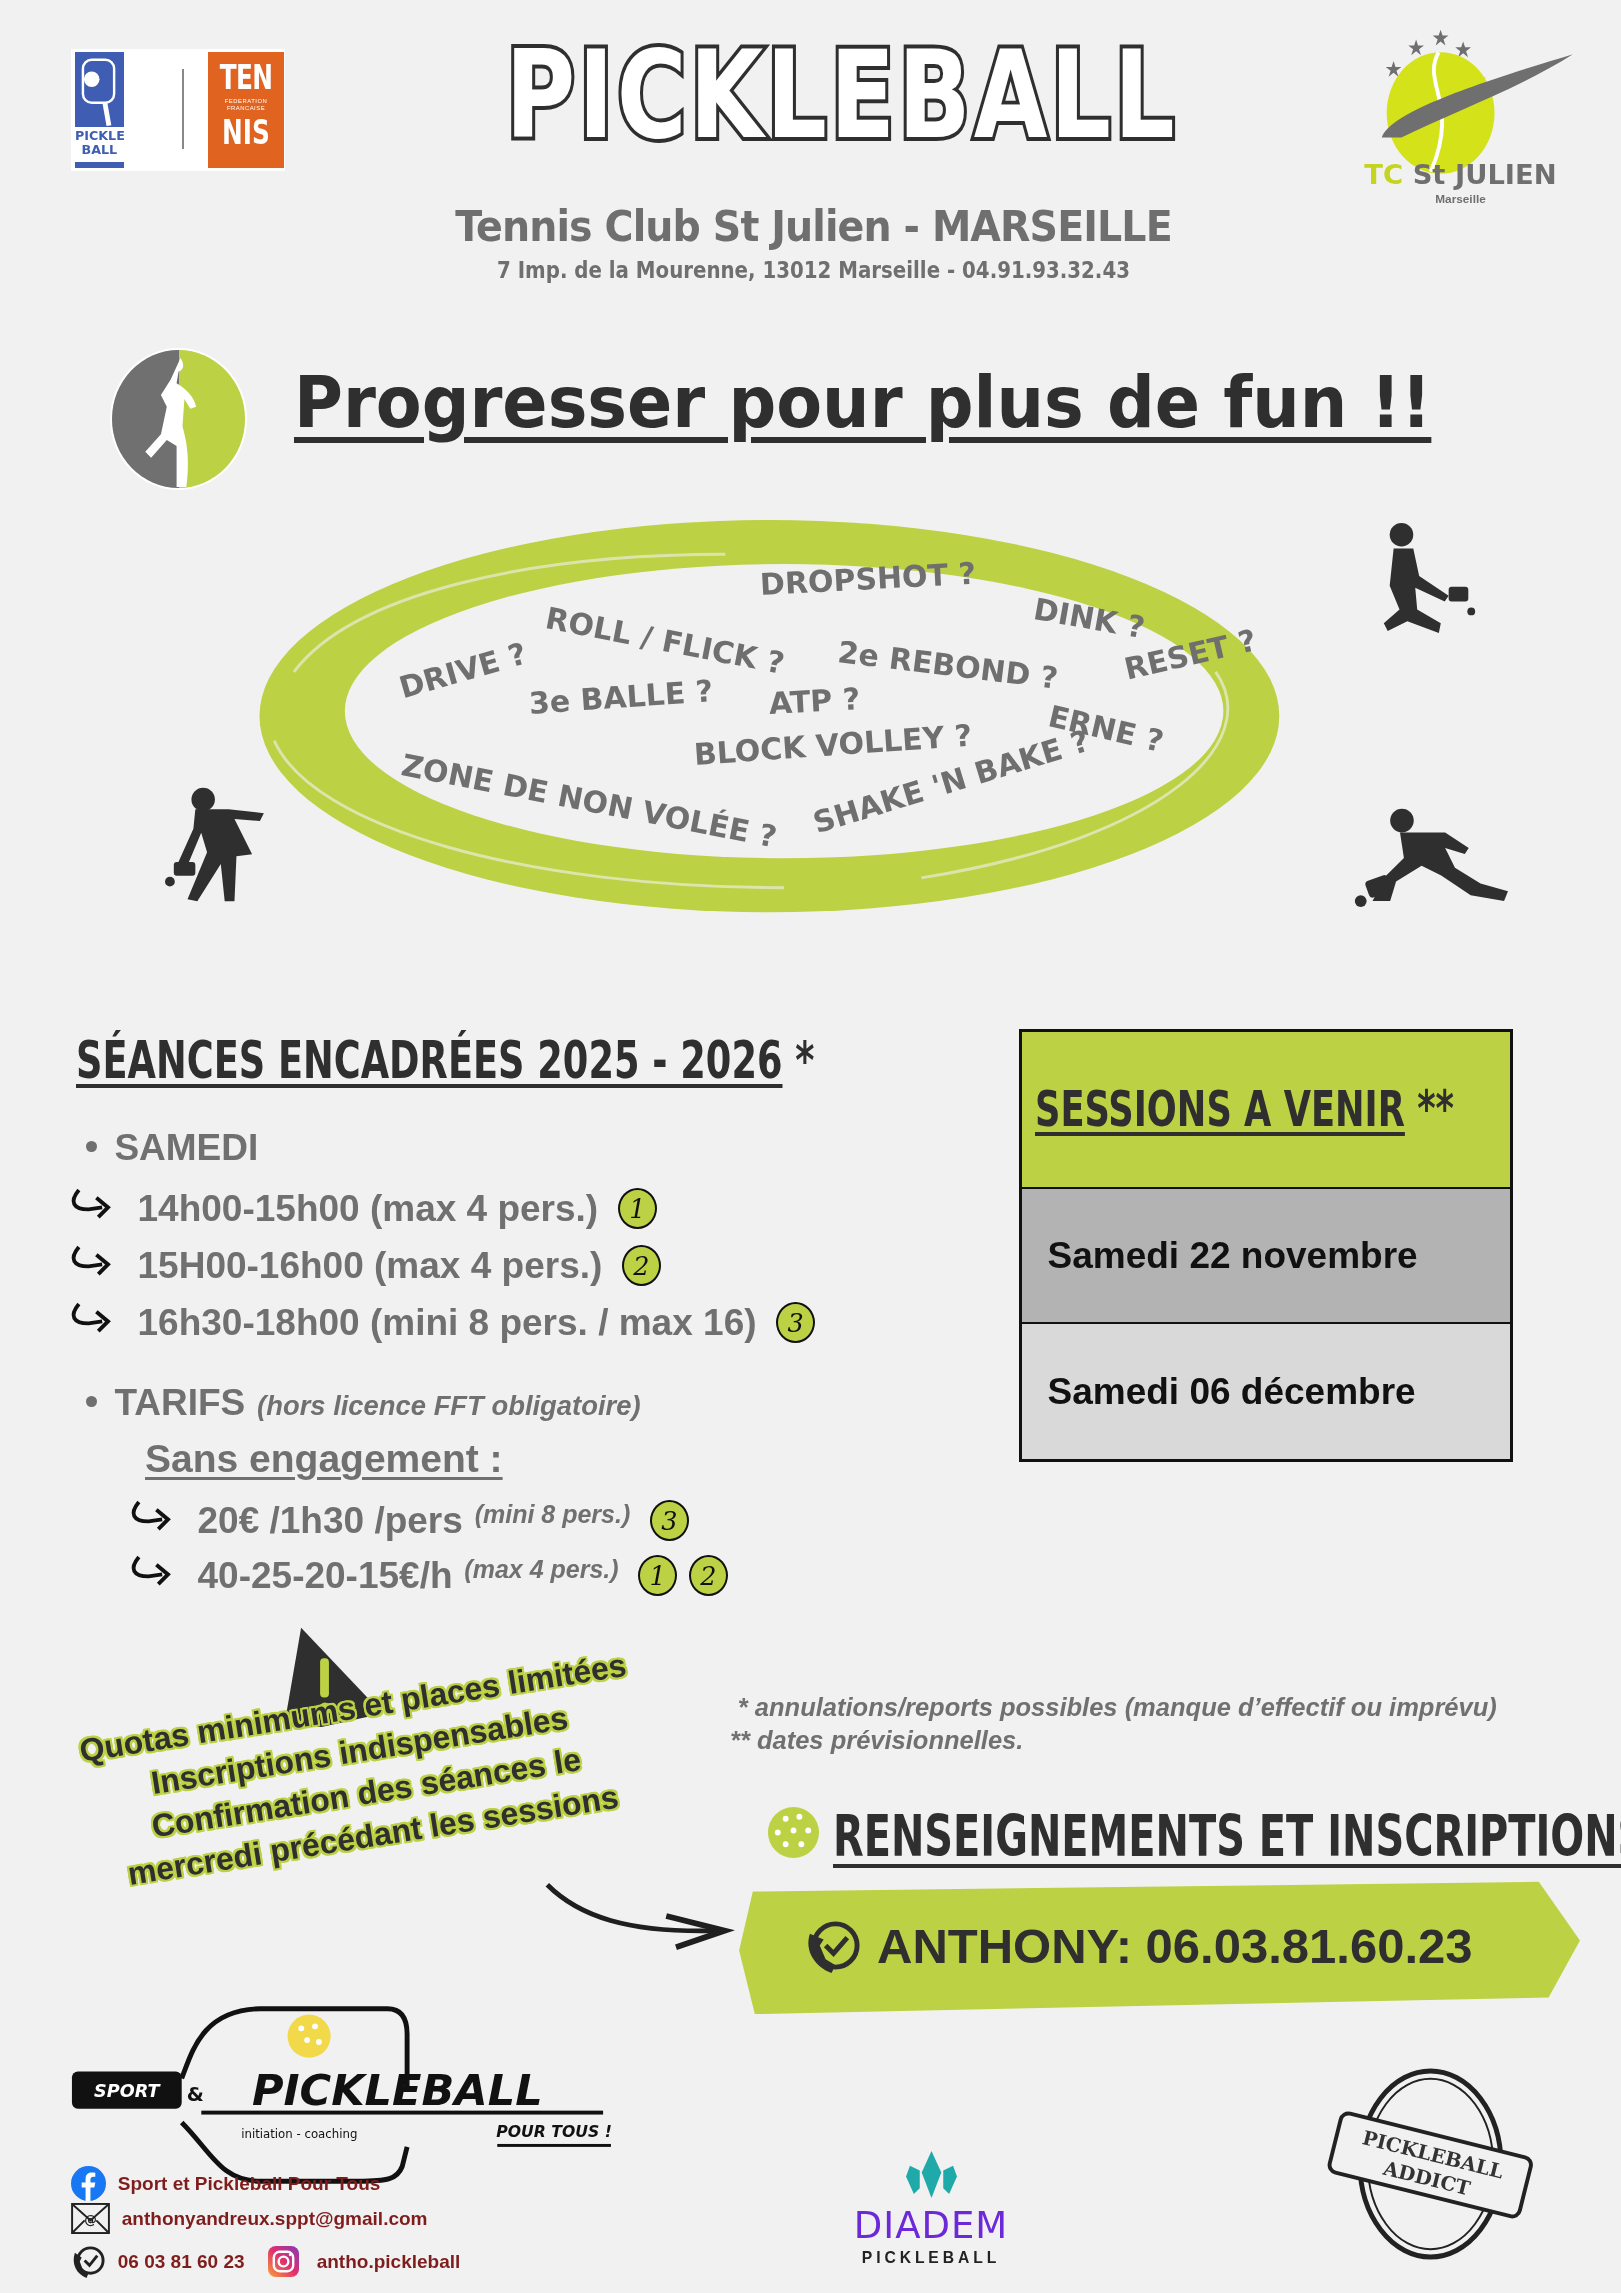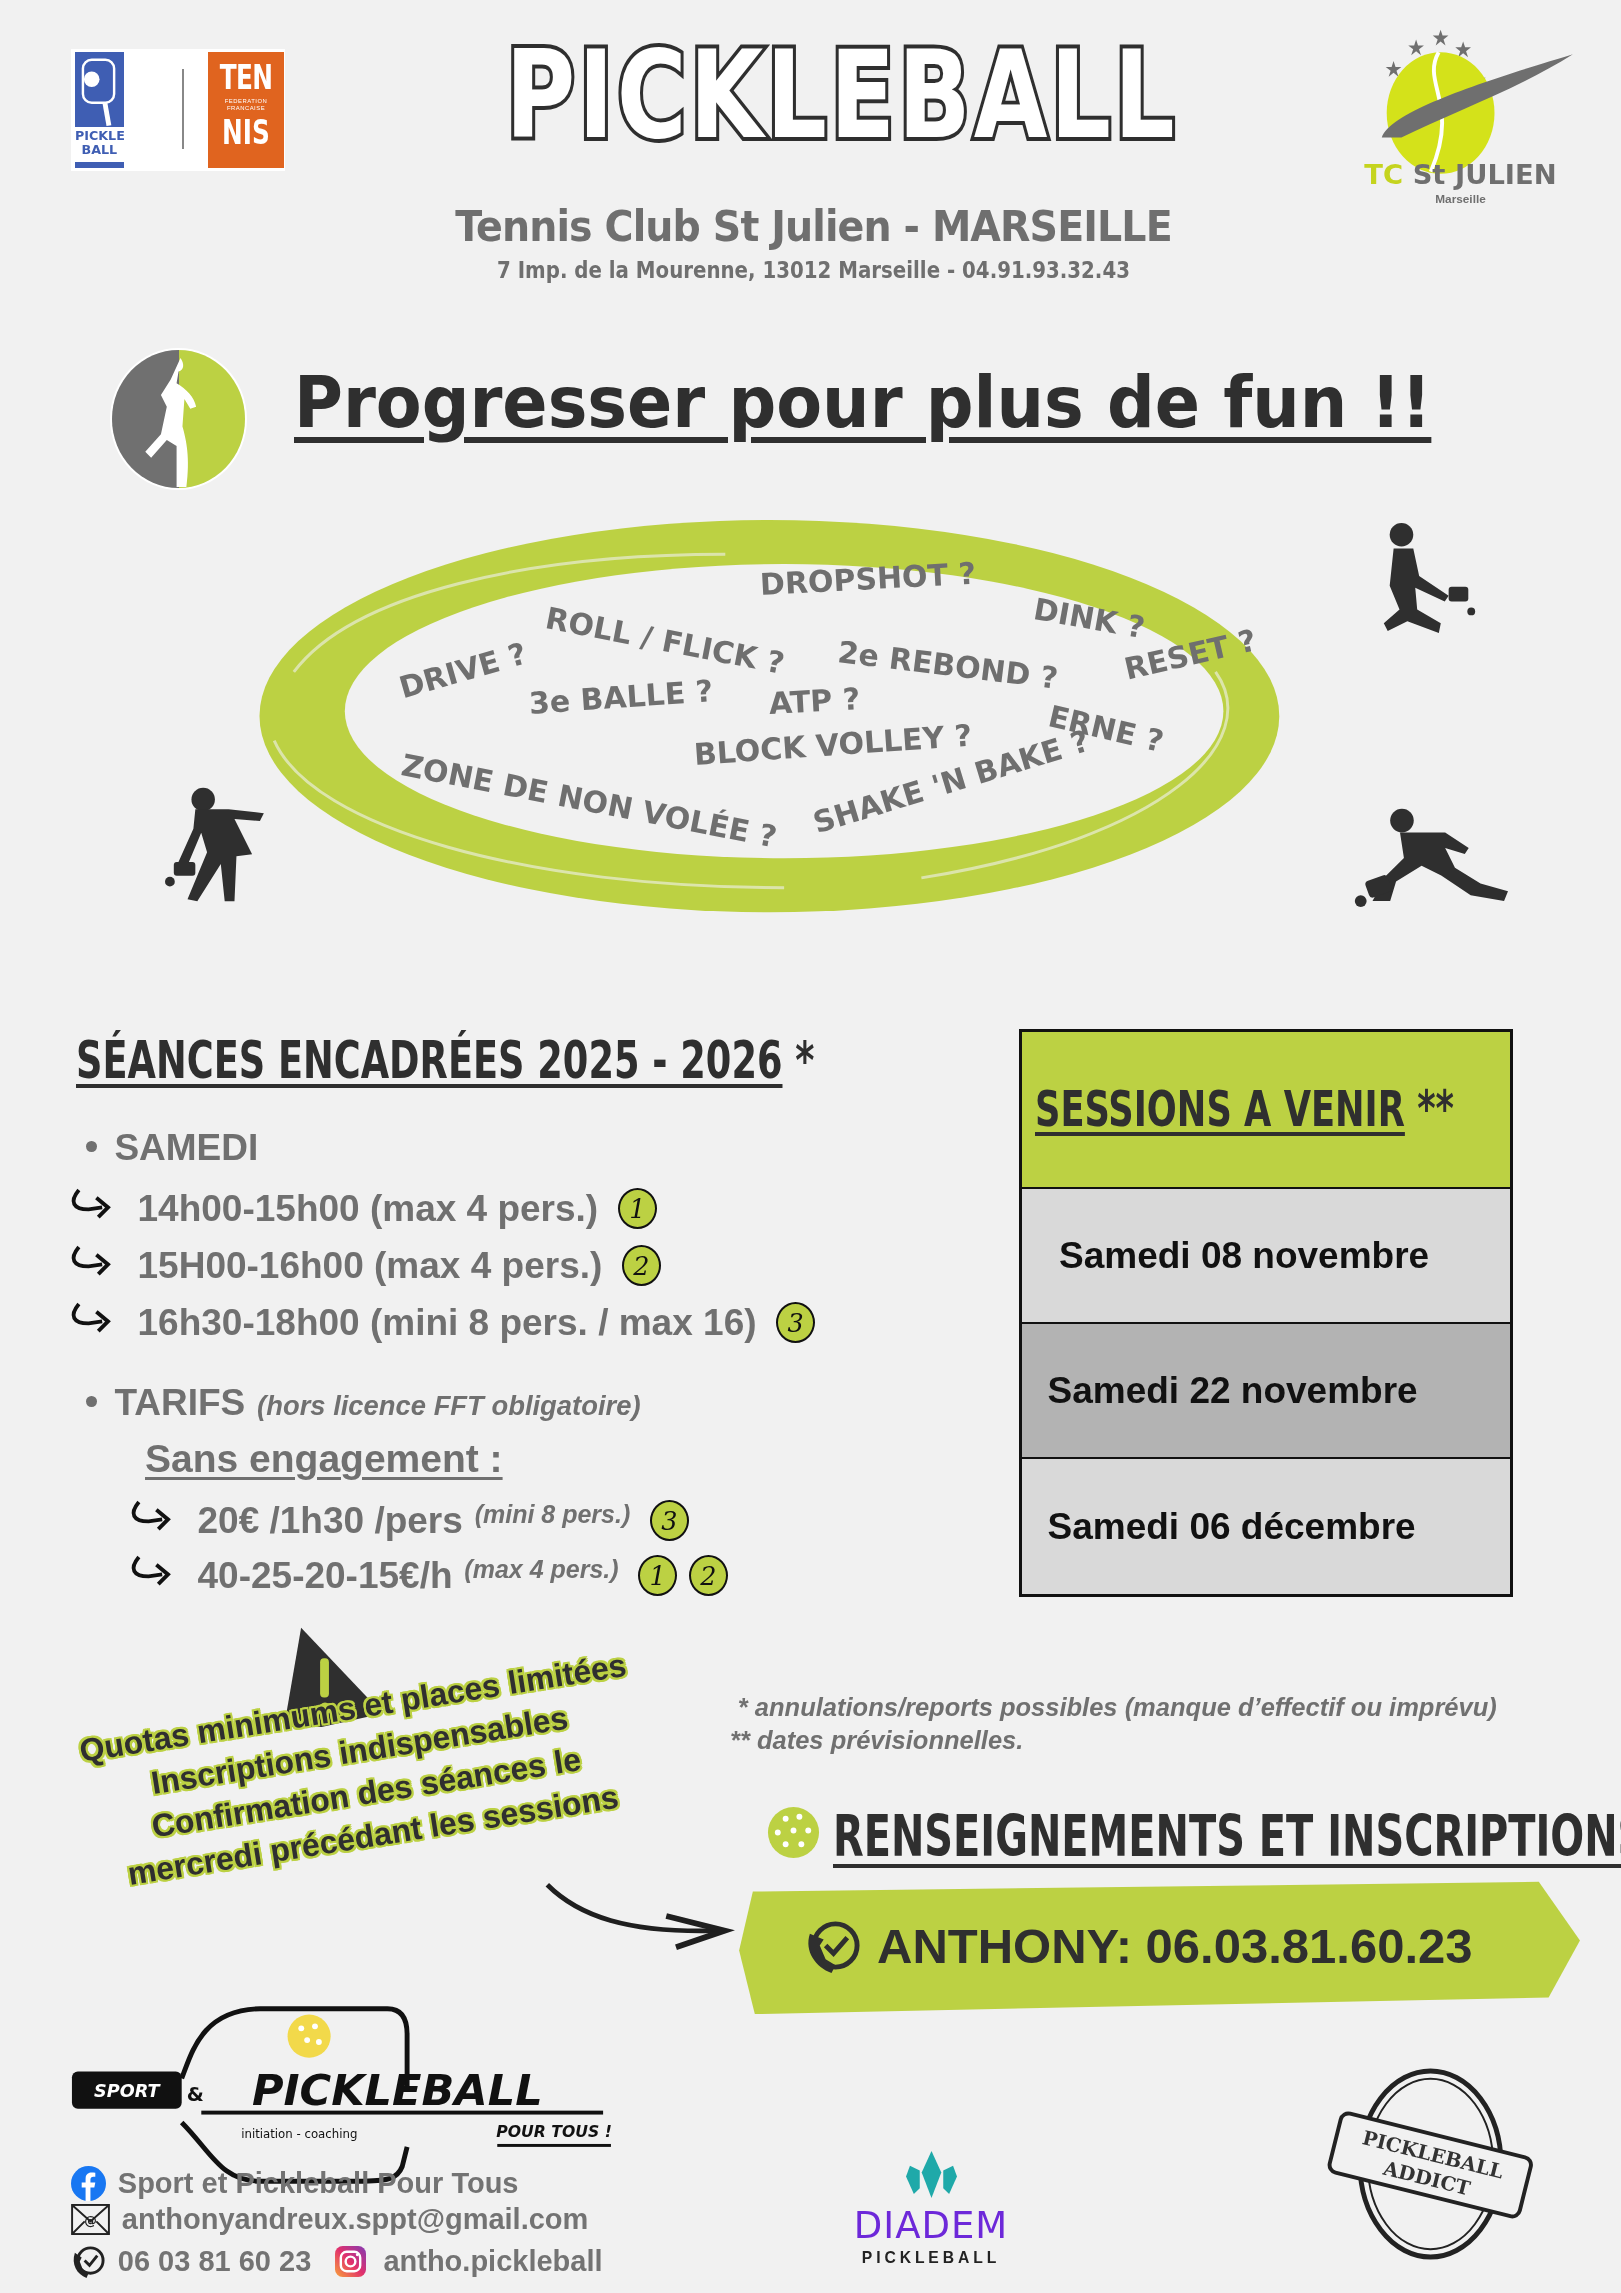--- a/index.html
+++ b/index.html
@@ -73,21 +73,21 @@
     text-shadow: 2px 2px 0 #bcd143, -2px -2px 0 #bcd143, 2px -2px 0 #bcd143, -2px 2px 0 #bcd143, 0 2px 0 #bcd143, 0 -2px 0 #bcd143, 2px 0 0 #bcd143, -2px 0 0 #bcd143; }
 
   
   .contact-title { left: 833px; top: 1803px; font-family: "DejaVu Sans", sans-serif; font-weight: bold; font-size: 57px; color: #2f2f2f; transform: scaleX(0.7); transform-origin: left; white-space: nowrap; text-decoration: underline; text-decoration-thickness: 3.9px; text-underline-offset: 7.8px; }
   .contact-band { left: 735px; top: 1872px; width: 853px; height: 147px; }
   .contact-phone { left: 877px; top: 1918px; font-weight: bold; font-size: 49px; color: #2f2f2f; font-family: "Liberation Sans", sans-serif; white-space: nowrap; }
 
   
   .sppt-logo { left: 64px; top: 1995px; width: 549px; height: 196px; }
   .social-row { position: absolute; left: 71px; display: flex; align-items: center; white-space: nowrap; }
-  .social-text { font-weight: bold; font-size: 29px; color: #737373; font-family: "Liberation Sans", sans-serif; margin-left: 11.8px; }
+  .social-text { font-weight: bold; font-size: 19px; color: #7f1d1d; font-family: "Liberation Sans", sans-serif; margin-left: 11.8px; }
 
   .diadem { left: 833px; top: 2151px; width: 196px; text-align: center; }
   .diadem-name { font-family: "DejaVu Sans", sans-serif; font-size: 37px; color: #6d28d9; letter-spacing: 1px; }
   .diadem-sub { font-size: 15.7px; font-weight: bold; color: #222; letter-spacing: 3.9px; margin-top: 2px; }
 
   .stamp { left: 1313px; top: 2066px; width: 235px; height: 196px; }
 </style>
 </head>
 <body>
 
@@ -228,23 +228,20 @@
   <span class="row-text">40-25-20-15€/h</span>
   <span class="row-note">(max 4 pers.)</span>
   <span class="num-badge">1</span>
   <span class="num-badge" style="margin-left:11.8px">2</span>
 </div>
 
 <div class="abs sessions">
   <div class="head">
     <span class="head-text"><span class="u">SESSIONS A VENIR</span> <span>**</span></span>
   </div>
-  <div class="row" style="background:#d9d9d9;padding-left:37px">
-      <span class="row-text">Samedi 08 novembre</span>
-    </div>
   <div class="row" style="background:#b3b3b3;padding-left:25.5px">
       <span class="row-text">Samedi 22 novembre</span>
     </div>
   <div class="row" style="background:#d9d9d9;padding-left:25.5px">
       <span class="row-text">Samedi 06 décembre</span>
     </div>
 </div>
 
 <div class="abs footnotes">
   <div style="padding-left:7.8px">* annulations/reports possibles (manque d’effectif ou imprévu)</div>

